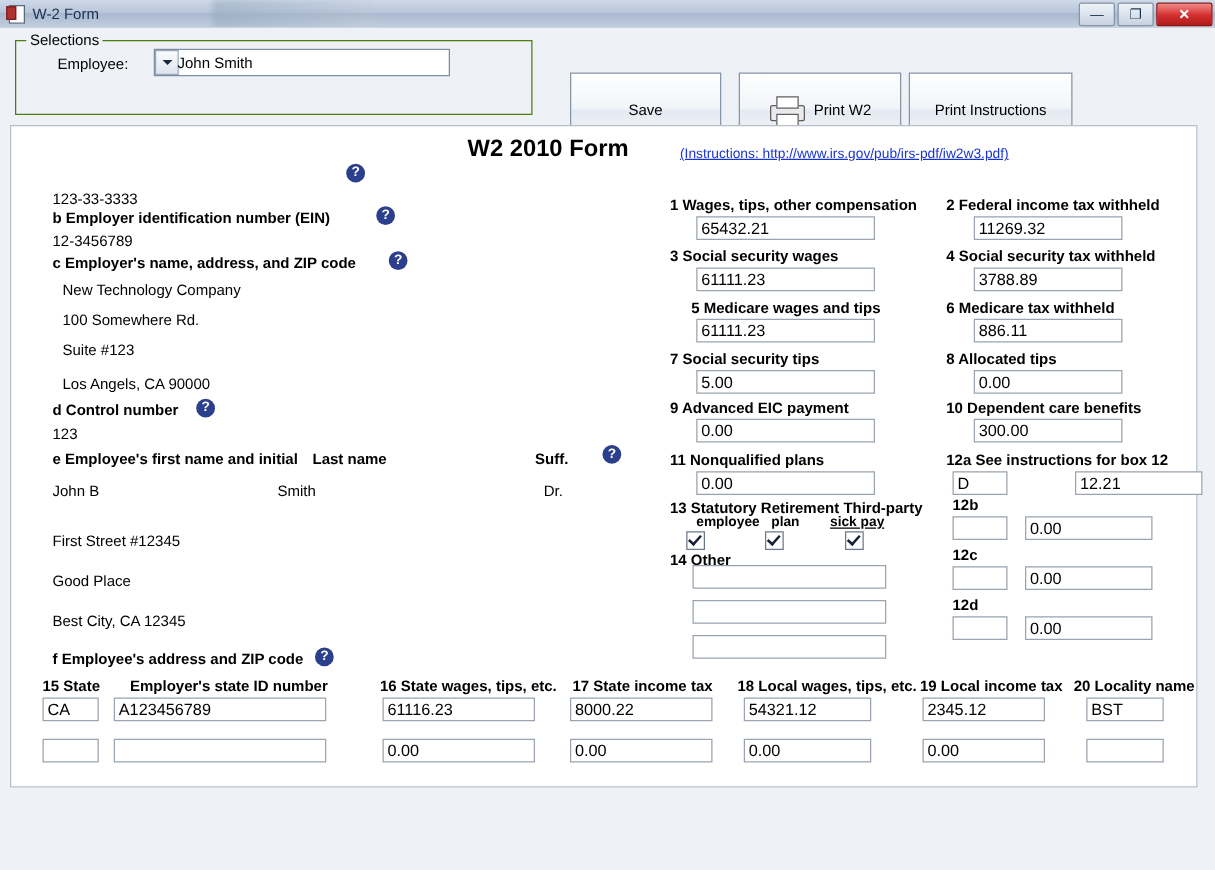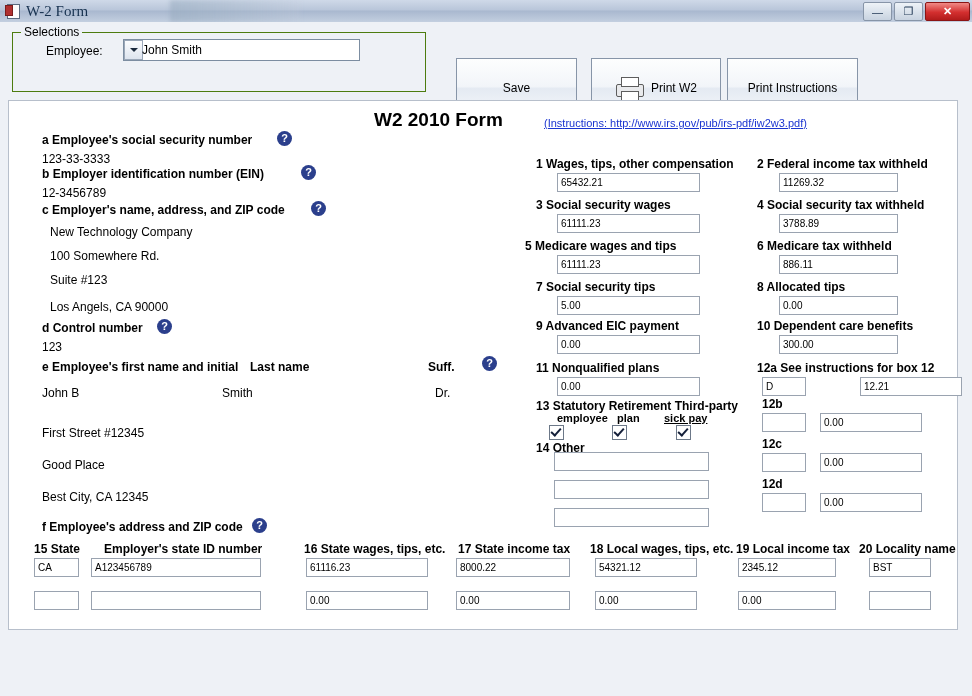--- a/index.html
+++ b/index.html
@@ -45,23 +45,23 @@
     border: 1px solid #5a6b80;
   }
   .title-icon .bar {
     position: absolute;
     left: 0px; top: 2px;
     width: 6px; height: 9px;
     background: #b03030;
     border: 1px solid #7a1d1d;
   }
   .title-text {
-    font-size: 15px;
+    font-size: 12px;
     color: #16314f;
-    font-family: Liberation Serif, serif;
+    font-family: Liberation Sans, sans-serif;
   }
   .titlebar-blur {
     position: absolute;
     left: 170px; top: 0; width: 130px; height: 22px;
     background: linear-gradient(to right, rgba(150,170,190,0.55), rgba(195,205,220,0.2));
     filter: blur(2px);
   }
   .win-buttons {
     position: absolute;
     right: 2px; top: 2px;
@@ -224,21 +224,21 @@
     font-weight: bold;
     text-align: center;
     line-height: 15px;
     cursor: pointer;
   }
   .tb {
     position: absolute;
     border: 1px solid #9aa3b0;
     background: #fff;
     height: 19px;
-    font-size: 10px;
+    font-size: 13px;
     padding: 0 0 0 3px;
     box-sizing: border-box;
     font-family: "Liberation Sans", sans-serif;
     color: #000;
     outline: none;
   }
   .chk {
     position: absolute;
     width: 13px; height: 13px;
     border: 1px solid #6c7888;
@@ -298,21 +298,20 @@
     <div class="topbtn" id="btn-print-instr">
       <span>Print Instructions</span>
     </div>
   </div>
 
   <div class="form-panel">
 
     <div class="form-title">W2 2010 Form</div>
     <div class="instr-link">(Instructions: http://www.irs.gov/pub/irs-pdf/iw2w3.pdf)</div>
 
-    <div class="lbl" style="left:33px; top:32px;">a Employee's social security number</div>
     <div class="help" style="left:268px; top:30px;">?</div>
     <div class="val" style="left:33px; top:51px;">123-33-3333</div>
 
     <div class="lbl" style="left:33px; top:66px;">b Employer identification number (EIN)</div>
     <div class="help" style="left:292px; top:64px;">?</div>
     <div class="val" style="left:33px; top:85px;">12-3456789</div>
 
     <div class="lbl" style="left:33px; top:102px;">c Employer's name, address, and ZIP code</div>
     <div class="help" style="left:302px; top:100px;">?</div>
     <div class="val" style="left:41px; top:124px;">New Technology Company</div>
@@ -339,21 +338,21 @@
 
     <div class="lbl" style="left:33px; top:419px;">f Employee's address and ZIP code</div>
     <div class="help" style="left:243px; top:417px;">?</div>
 
     <div class="lbl" style="left:527px; top:56px;">1 Wages, tips, other compensation</div>
     <input class="tb" style="left: 548px; top: 72px; width: 143px;" value="65432.21">
 
     <div class="lbl" style="left:527px; top:97px;">3 Social security wages</div>
     <input class="tb" style="left: 548px; top: 113px; width: 143px;" value="61111.23">
 
-    <div class="lbl" style="left:516px; top:138px;text-align:center;">5 Medicare wages and tips</div>
+    <div class="lbl" style="left:544px; top:138px;text-align:center;">5 Medicare wages and tips</div>
     <input class="tb" style="left: 548px; top: 154px; width: 143px;" value="61111.23">
 
     <div class="lbl" style="left:527px; top:179px;">7 Social security tips</div>
     <input class="tb" style="left: 548px; top: 195px; width: 143px;" value="5.00">
 
     <div class="lbl" style="left:527px; top:218px;">9 Advanced EIC payment</div>
     <input class="tb" style="left: 548px; top: 234px; width: 143px;" value="0.00">
 
     <div class="lbl" style="left:527px; top:260px;">11 Nonqualified plans</div>
     <input class="tb" style="left: 548px; top: 276px; width: 143px;" value="0.00">

